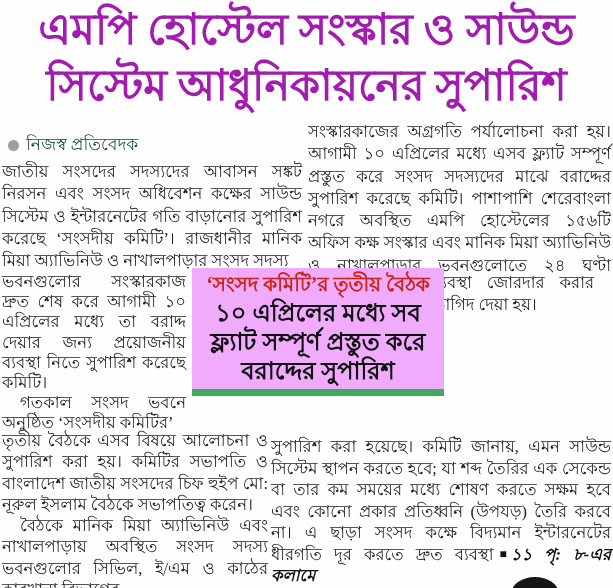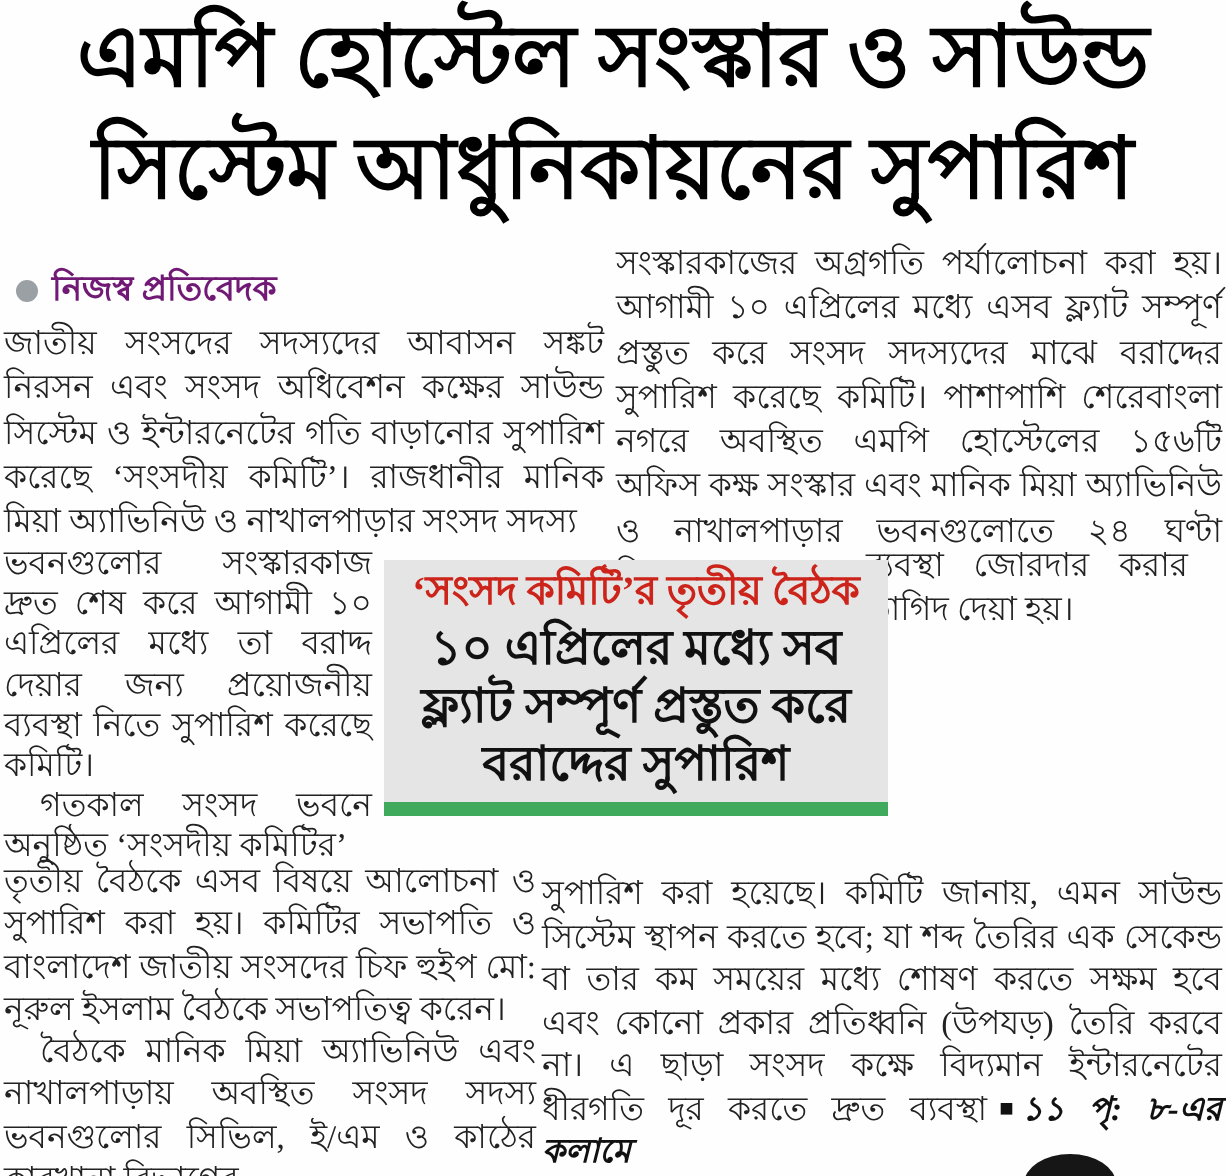--- a/index.html
+++ b/index.html
@@ -16,61 +16,61 @@
   }
   .headline {
     position: absolute;
     left: 0; top: 2px;
     width: 613px;
     font-family: "Liberation Serif", "DejaVu Serif", serif;
     font-size: 43px;
     line-height: 56px;
     font-weight: 700;
     text-align: center;
-    color: #000000;
+    color: #a21caf;
     letter-spacing: 0px;
   }
   .byline {
     position: absolute;
     left: 8px; top: 131px;
     display: flex;
     align-items: center;
     gap: 7px;
   }
   .byline .dot {
     width: 11px; height: 11px;
     border-radius: 50%;
     background: #9aa0a4;
     flex: 0 0 auto;
   }
   .byline .name {
     font-size: 17px;
-    font-weight: 700;
-    color: #701a75;
+    font-weight: 400;
+    color: #14532d;
   }
   .para {
     position: absolute;
     font-size: 16.5px;
     line-height: 22.3px;
     text-align: justify;
     color: #222;
   }
   .para p { margin: 0; text-align: justify; }
   .para p.indent { text-indent: 18px; }
   .blk-left-top   { left: 2px;   top: 161px; width: 300px; }
   .blk-left-mid   { left: 2px;   top: 272px; width: 184px; line-height: 20.2px; }
   .blk-left-bot   { left: 2px;   top: 430px; width: 266px; line-height: 21.3px; }
   .blk-right-top  { left: 308px; top: 121px; width: 303px; }
   .blk-right-mid  { left: 433px; top: 272px; width: 161px; line-height: 21.5px; }
   .blk-right-bot  { left: 271px; top: 436px; width: 340px; line-height: 21.5px; }
   .pull-quote {
     position: absolute;
-    left: 192px; top: 280px;
+    left: 192px; top: 268px;
     width: 252px; height: 128px;
-    background: #e5e5e5;
+    background: #f0abfc;
     border-bottom: 7px solid #3faa5c;
     text-align: center;
     padding-top: 3px;
   }
   .pull-quote .kicker {
     font-size: 20px;
     font-weight: 700;
     color: #cc241a;
     line-height: 26px;
   }

